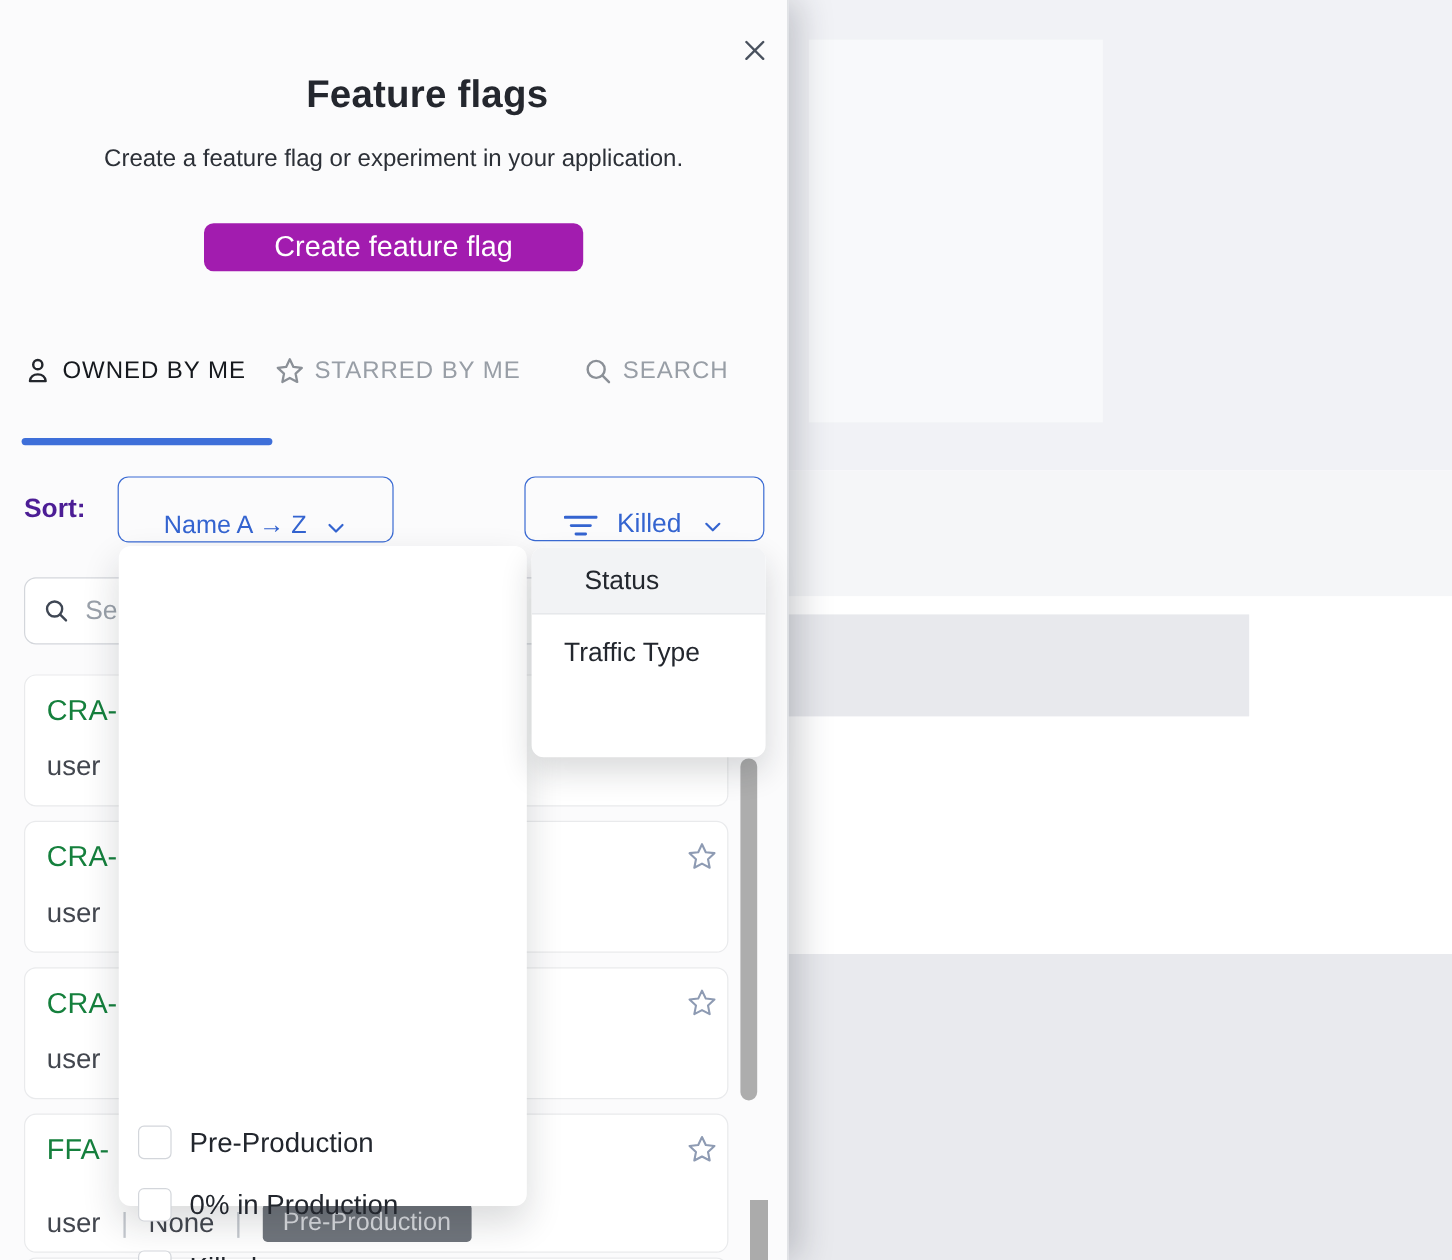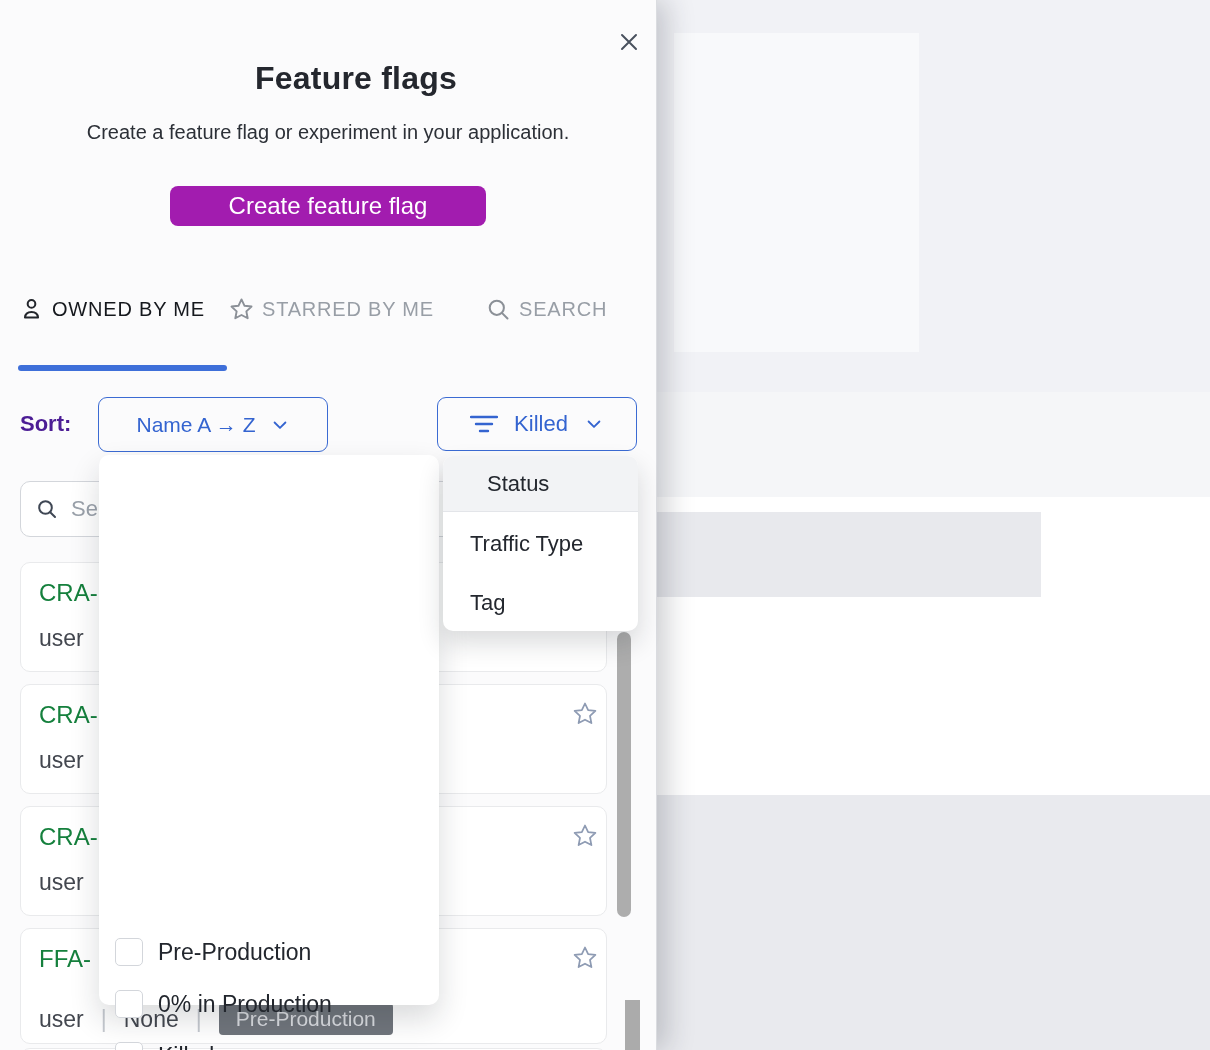--- a/index.html
+++ b/index.html
@@ -39,21 +39,21 @@
   .tab-starred{left:228px;width:200px;}
   .tab-search{left:485px;width:100px;}
   .tab-label{font-size:20px;letter-spacing:.8px;color:#989ea6;white-space:nowrap;}
   .tab.active .tab-label{color:#15181d;}
   .tab-underline{position:absolute;left:18px;top:365px;width:209px;height:6px;
     background:#3e6fd9;border-radius:3px;}
 
   
   .sort-label{position:absolute;left:20px;top:411px;font-size:22px;font-weight:700;color:#4c1d95;}
   .select-box{
-    position:absolute;display:flex;align-items:center;justify-content:center;gap:14px;
+    position:absolute;display:flex;align-items:flex-end;justify-content:center;gap:14px;
     border:1.5px solid #3b6bd3;border-radius:9px;background:transparent;cursor:pointer;
     color:#3464d0;font-size:21px;font-family:"Liberation Sans",sans-serif;
   }
   .sort-select{left:98px;top:397px;width:230px;height:55px;}
   .filter-btn{left:437px;top:397px;width:200px;height:54px;gap:16px;font-size:22px;}
 
   
   .search-field{position:absolute;left:20px;top:481px;width:587px;height:56px;
     border:1.5px solid #d3d6db;border-radius:10px;background:#fff;display:flex;
     align-items:center;padding:0 14px;box-sizing:border-box;z-index:1;}
@@ -261,18 +261,15 @@
 
   </div>
 
   <div class="filter-menu">
     <div class="menu-item selected" style="top:0;">
       <span>Status</span>
     </div>
     <div class="menu-item" style="top:60px;">
       <span>Traffic Type</span>
     </div>
-    <div class="menu-item" style="top:119px;">
-      <span>Tag</span>
-    </div>
   </div>
 
 </div>
 
 </body></html>

